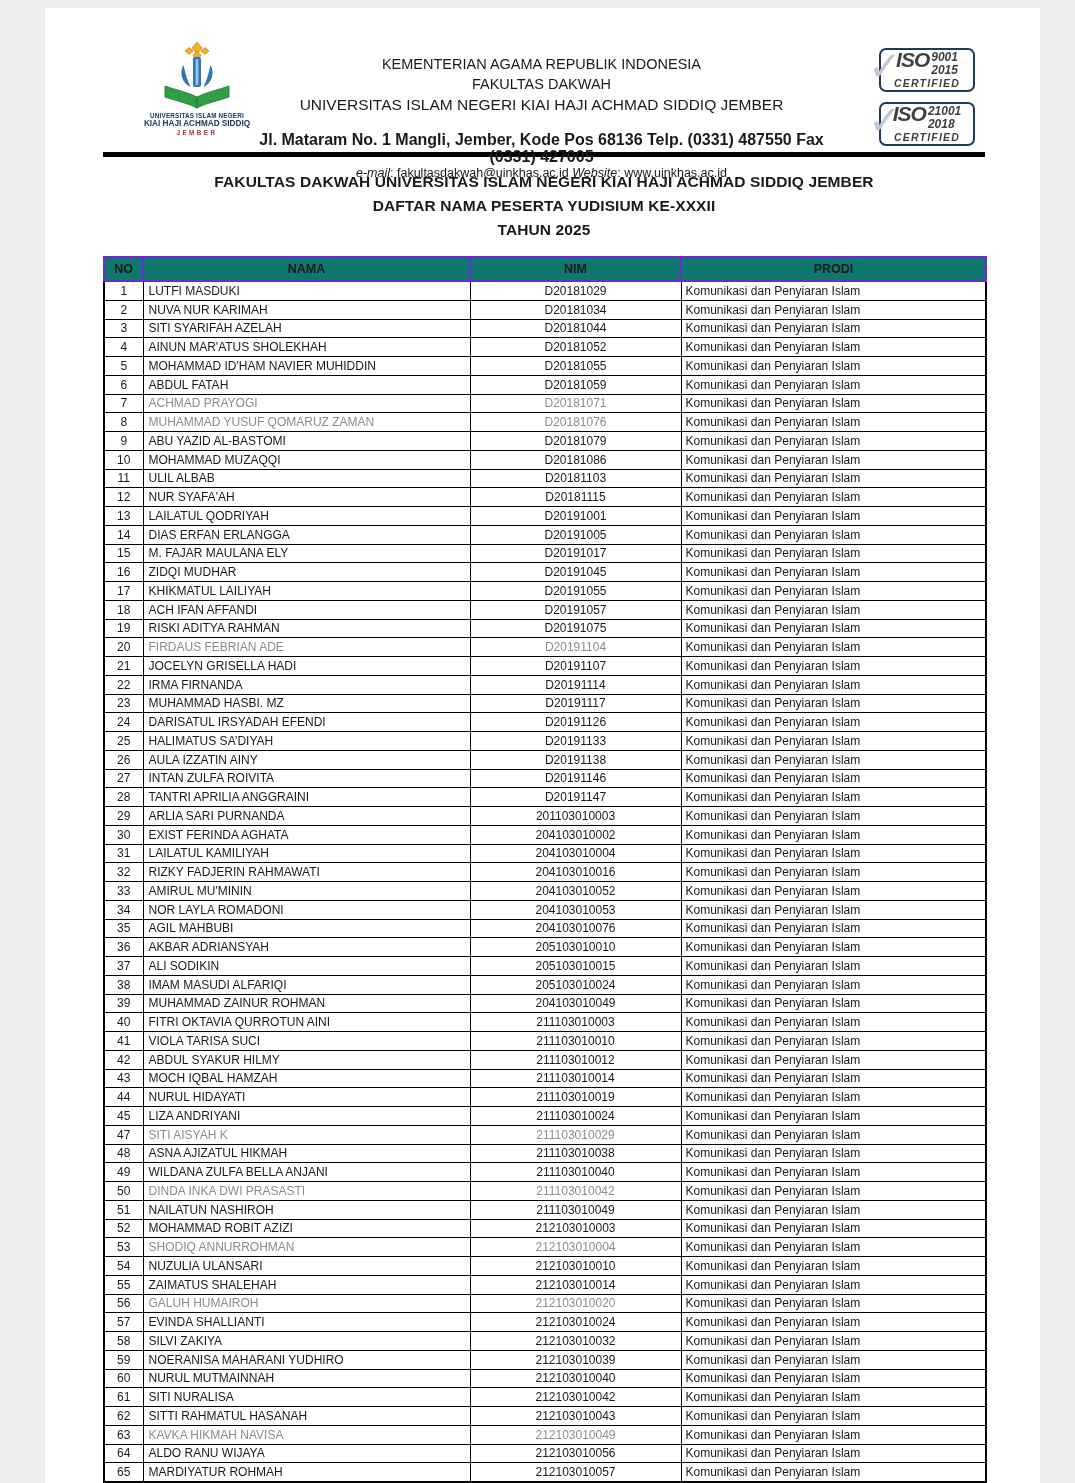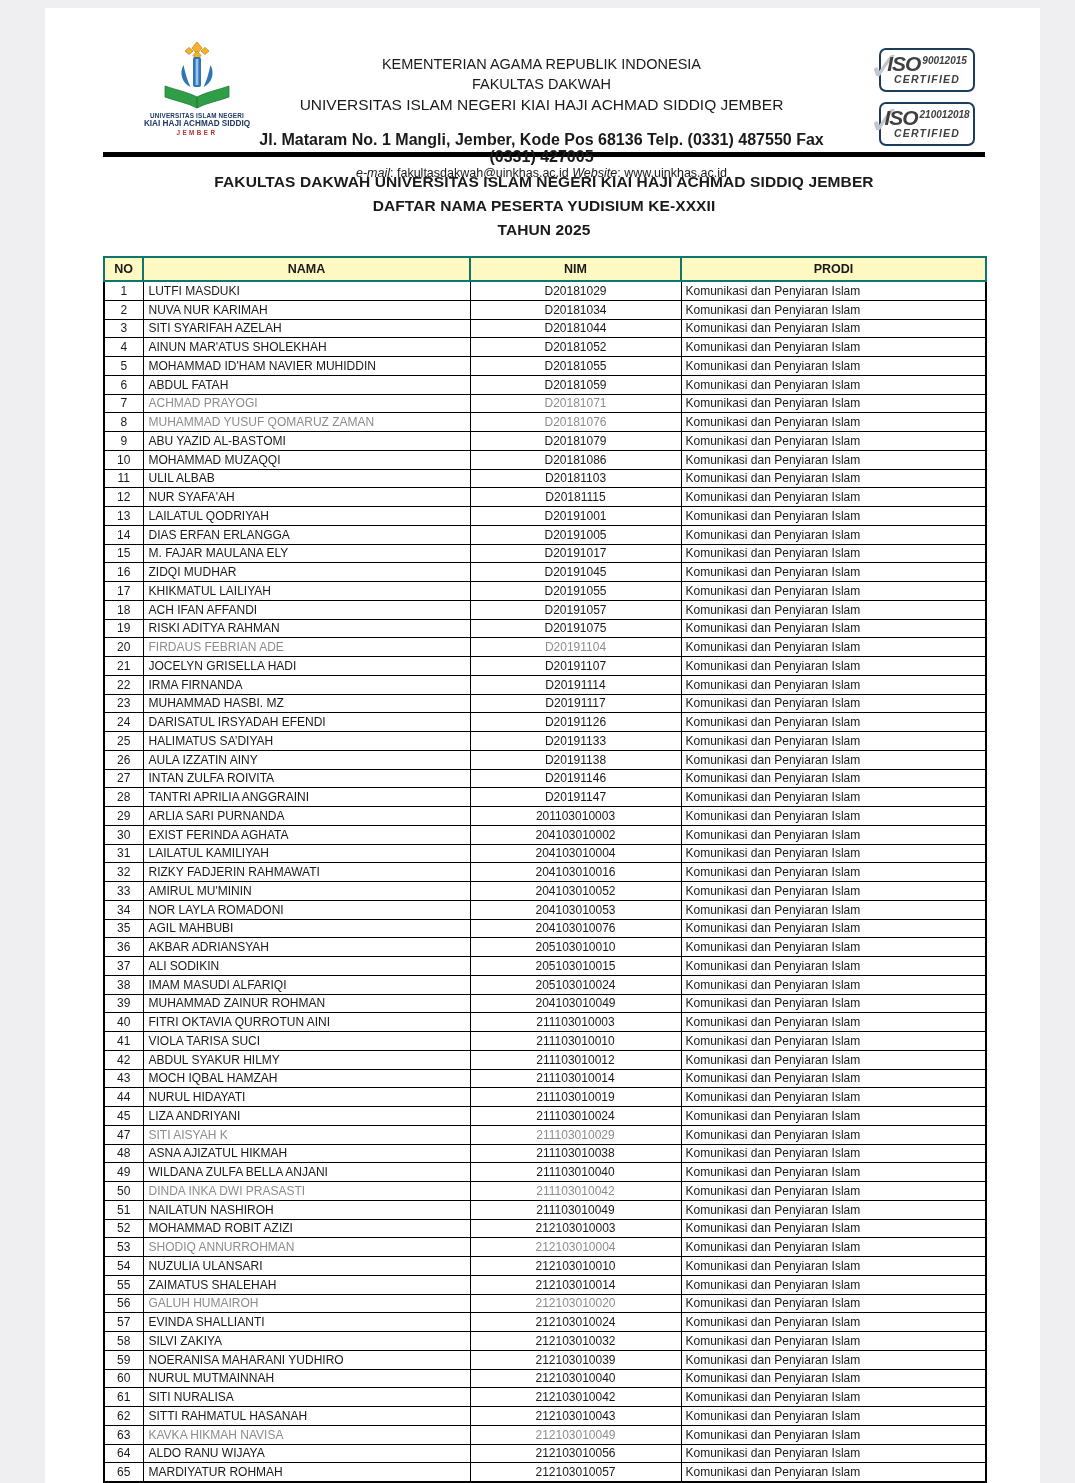--- a/index.html
+++ b/index.html
@@ -46,41 +46,41 @@
     overflow:visible;
   }
   .iso-check {
     position:absolute; left:-13px; top:-4px;
     font-size:40px; line-height:1; font-weight:bold;
     color:#c3c7cb; z-index:0;
   }
   .iso-inner { position:relative; z-index:1; text-align:center; color:#404040;font-style:italic; }
   .iso-row { display:flex; align-items:flex-start; justify-content:center; gap:2px; }
   .iso-word { font-size:21px; font-weight:800; letter-spacing:-1px; line-height:0.85; }
-  .iso-nums { display:flex; flex-direction:row; font-size:10px; font-weight:bold; line-height:1.1; text-align:left; }
+  .iso-nums { display:flex; flex-direction:column; font-size:12px; font-weight:bold; line-height:1.1; text-align:left; }
   .iso-cert { font-size:10.5px; font-weight:bold; letter-spacing:1.2px; line-height:1; margin-top:1px; }
   
   .rule { margin:0 55px 0 58px; width:882px; height:5px; background:#000; }
   
   .title-block { margin:13px 55px 0 58px; text-align:center; }
   .title-line { font-size:15.5px; font-weight:bold; line-height:24px; letter-spacing:0.1px; }
   
   table.roster {
     margin:14px 0 0 58px; width:882px;
     border-collapse:collapse; table-layout:fixed;
     border:2.5px solid #000;
   }
   .roster col.c-no    { width:39px; }
   .roster col.c-nama  { width:327px; }
   .roster col.c-nim   { width:211px; }
   .roster col.c-prodi { width:305px; }
   .roster th {
-    border:2px solid #0f766e; height:22px;
+    border:2px solid #6d28d9; height:22px;
     font-size:12.5px; font-weight:bold; text-align:center;
-    padding:0; background:#fef9c3;
+    padding:0; background:#0f766e;
   }
   .roster td {
     border:1.5px solid #000; height:17.75px;
     font-size:12px; line-height:1; padding:0 0 0 0;
     white-space:nowrap; overflow:hidden;
   }
   .roster td.col-no    { text-align:center; }
   .roster td.col-nama  { padding-left:5px; text-align:left; }
   .roster td.col-nim   { text-align:center; }
   .roster td.col-prodi { padding-left:4px; text-align:left; }

